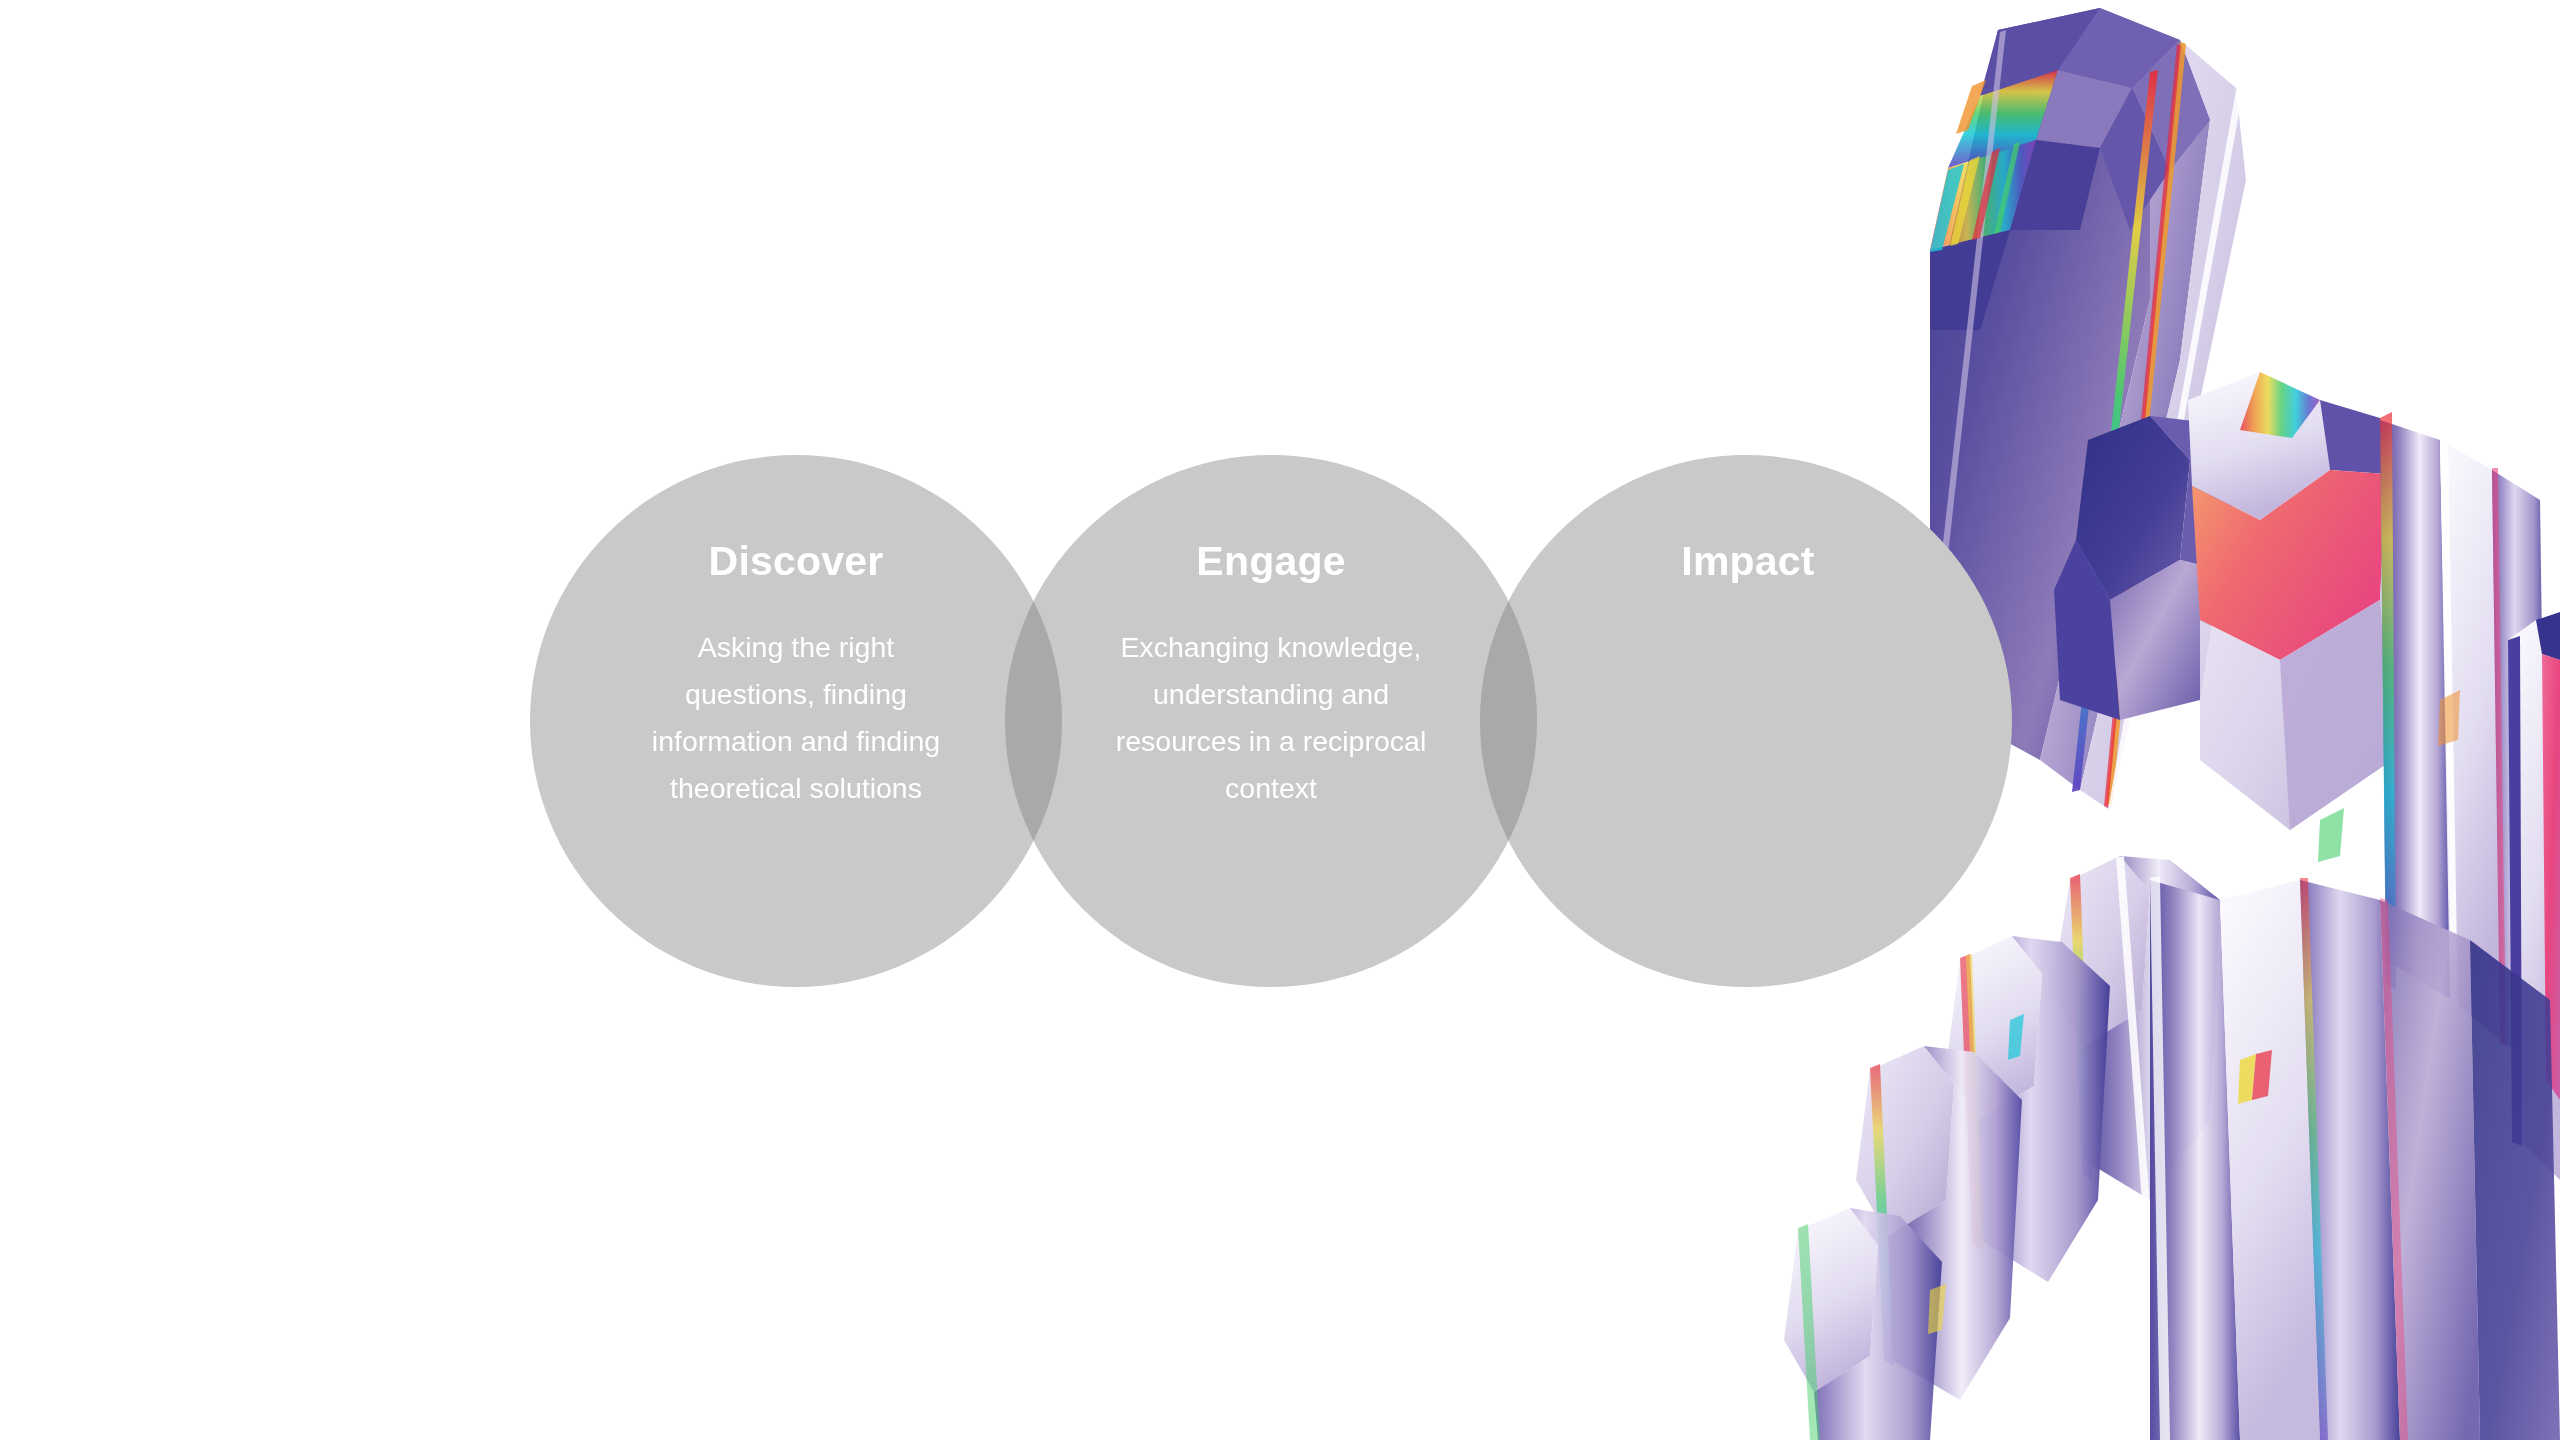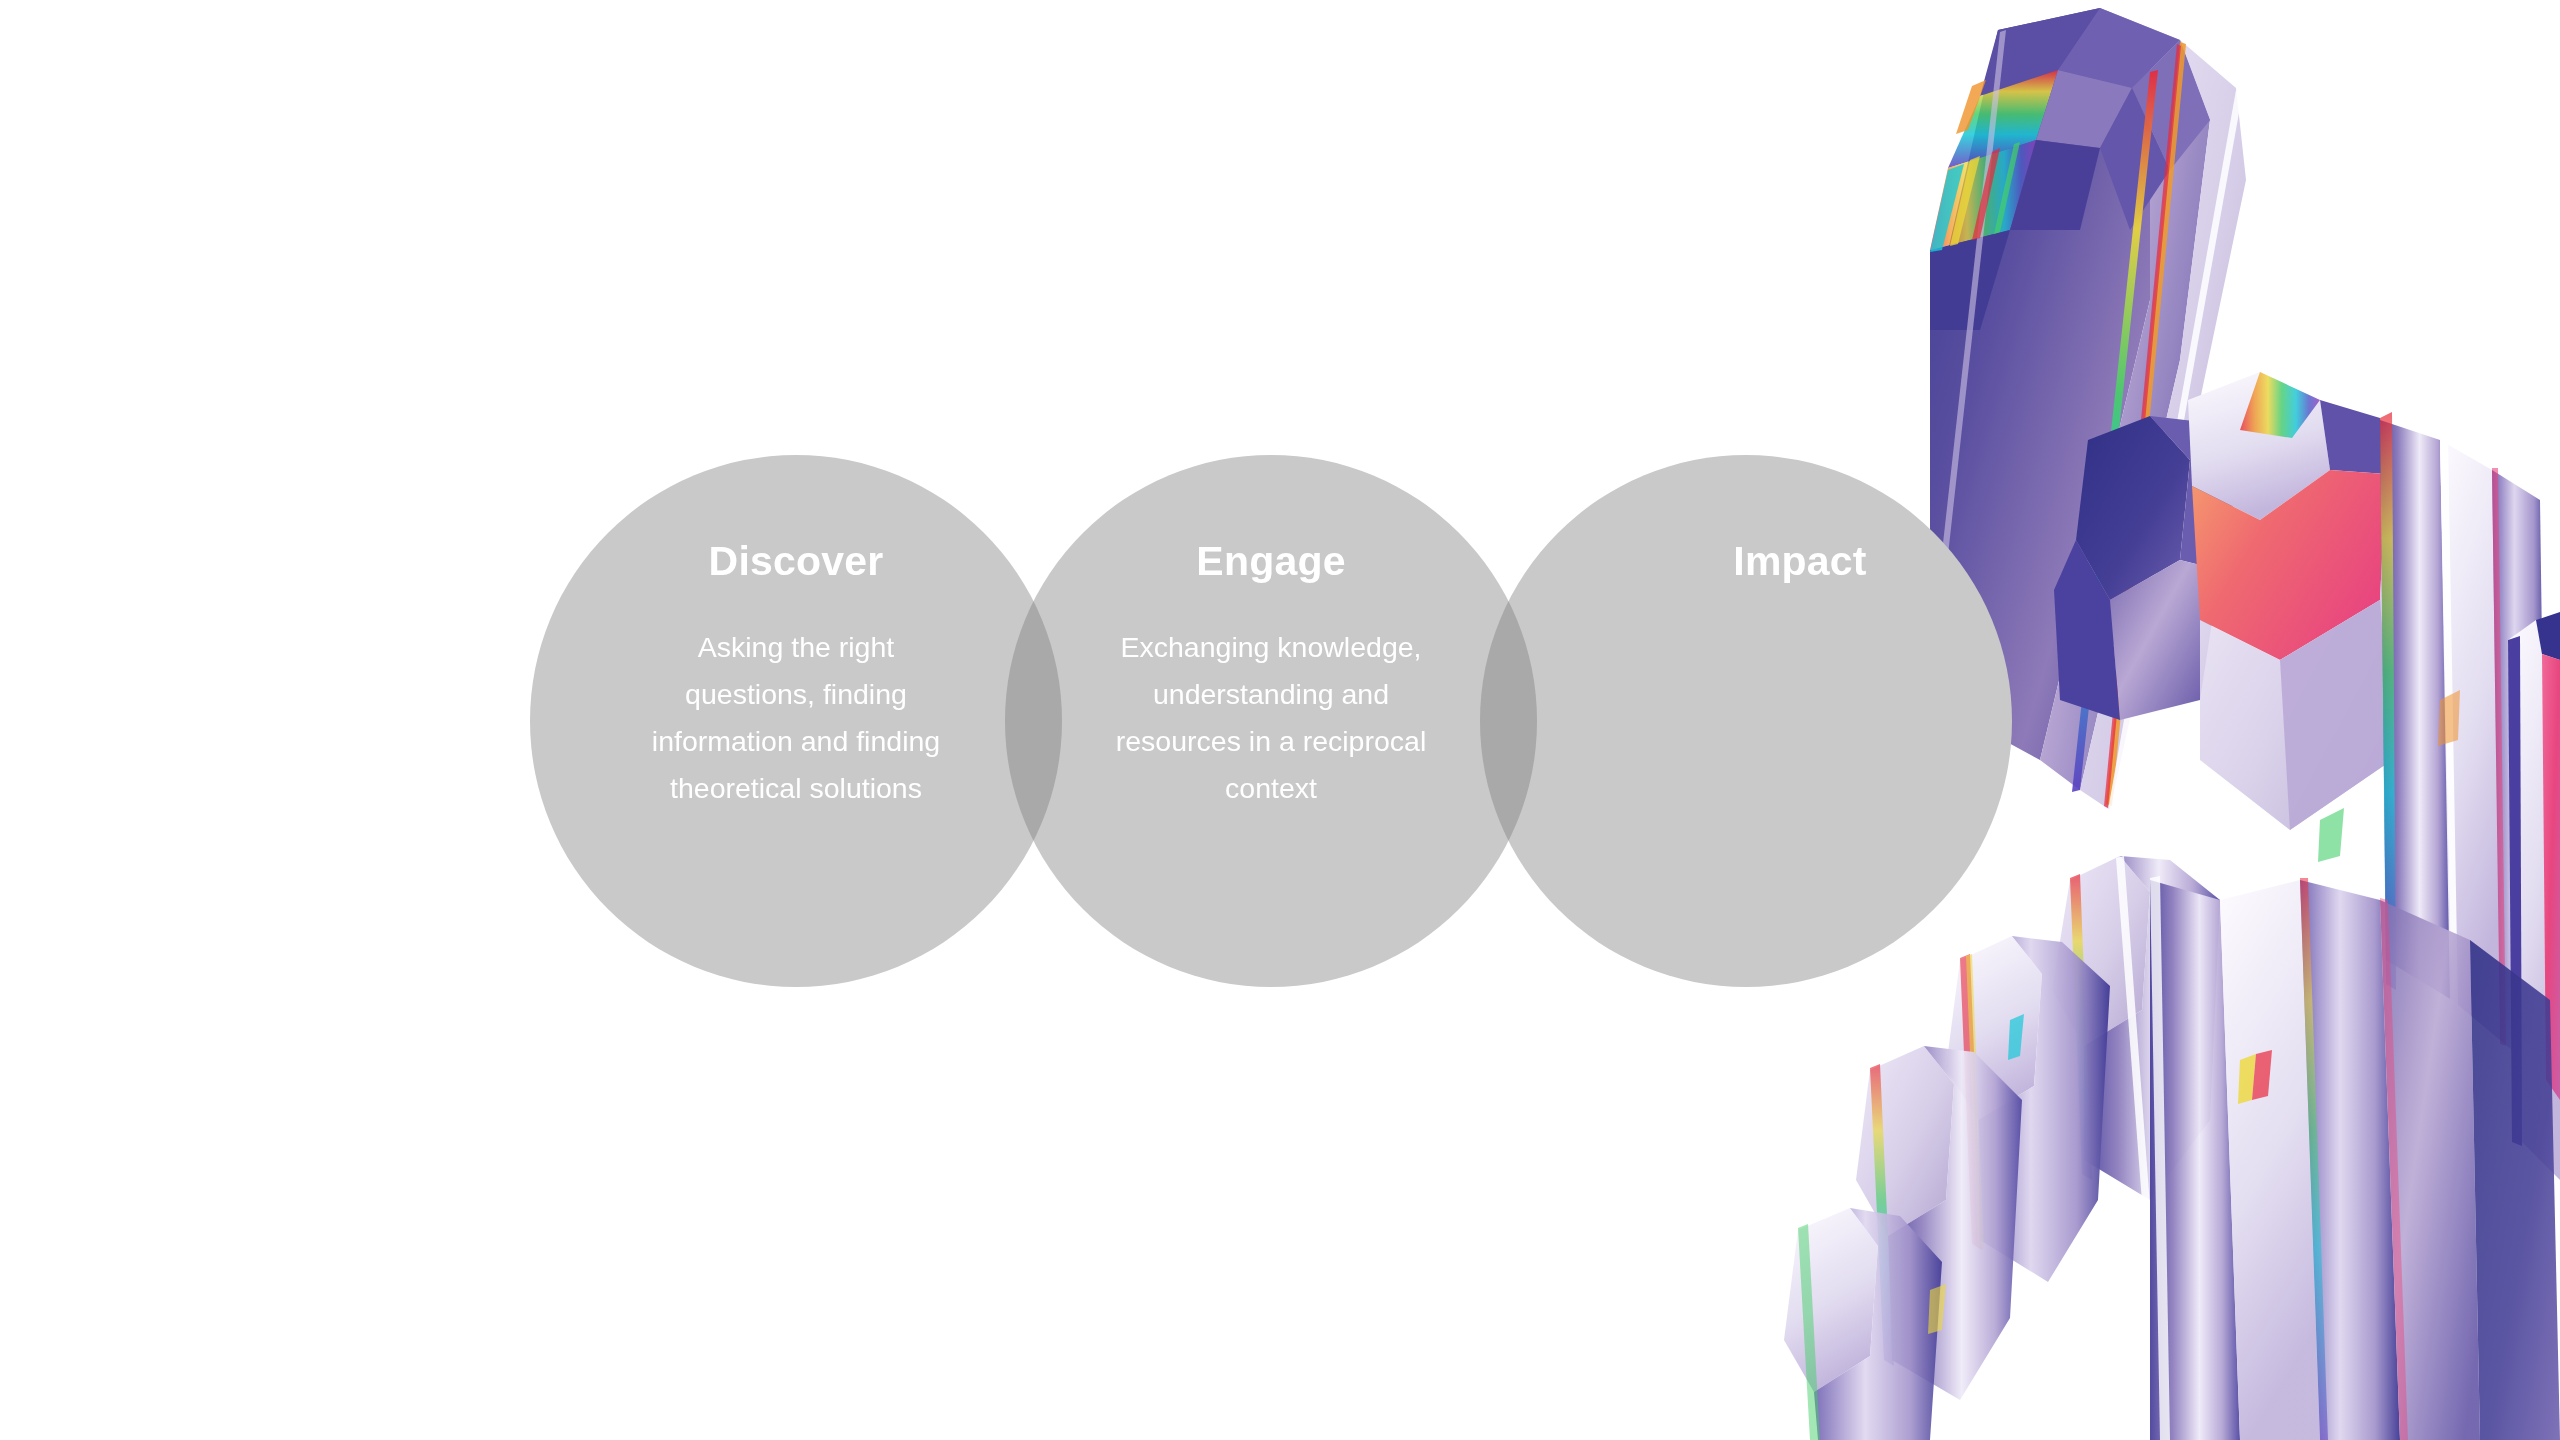--- a/index.html
+++ b/index.html
@@ -33,21 +33,21 @@
   .node{
     position:absolute;
     top:0;
     width:532px;height:532px;
     display:flex;flex-direction:column;
     align-items:center;justify-content:flex-start;
     text-align:center;
   }
   .node.n0{left:0;}
   .node.n1{left:475px;}
-  .node.n2{left:1004px;gap:24px;}
+  .node.n2{left:952px;gap:24px;}
 
   .node-title{
     color:#ffffff;
     font-size:41px;
     font-weight:700;
     letter-spacing:0.2px;
     line-height:1;
     margin-top:86px;
     position:relative;z-index:4;
     white-space:nowrap;

